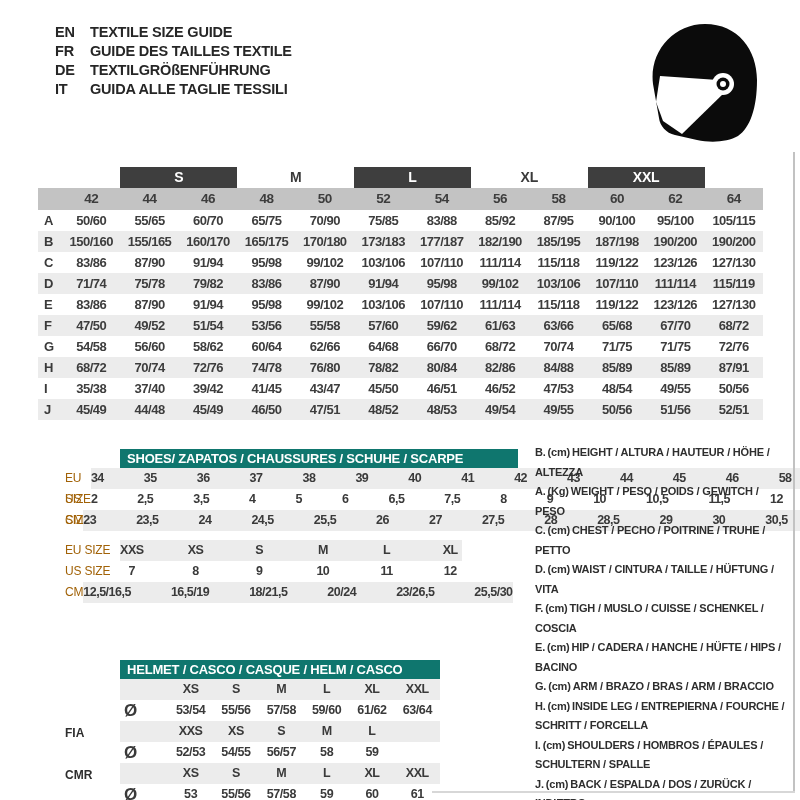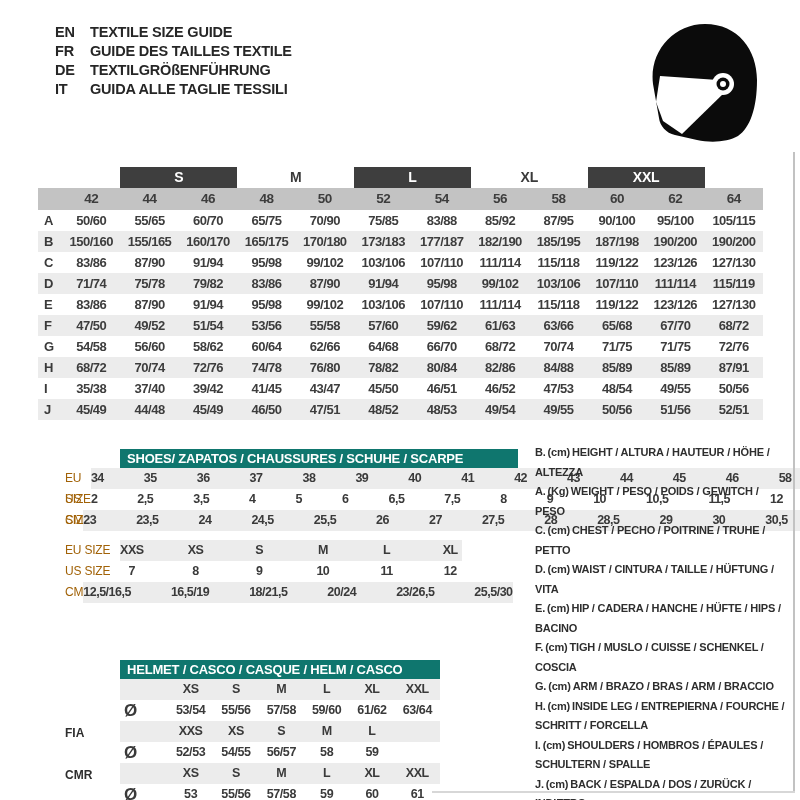--- a/index.html
+++ b/index.html
@@ -527,25 +527,25 @@
 
     <div class="leg-item">
       <span>C.</span><span>(cm)</span><span>CHEST / PECHO / POITRINE / TRUHE / PETTO</span>
     </div>
 
     <div class="leg-item">
       <span>D.</span><span>(cm)</span><span>WAIST / CINTURA / TAILLE / HÜFTUNG / VITA</span>
     </div>
 
     <div class="leg-item">
+      <span>F.</span><span>(cm)</span><span>TIGH / MUSLO / CUISSE / SCHENKEL / COSCIA</span>
+    </div>
+
+    <div class="leg-item">
       <span>E.</span><span>(cm)</span><span>HIP / CADERA / HANCHE / HÜFTE / HIPS / BACINO</span>
-    </div>
-
-    <div class="leg-item">
-      <span>F.</span><span>(cm)</span><span>TIGH / MUSLO / CUISSE / SCHENKEL / COSCIA</span>
     </div>
 
     <div class="leg-item">
       <span>G.</span><span>(cm)</span><span>ARM / BRAZO / BRAS / ARM / BRACCIO</span>
     </div>
 
     <div class="leg-item">
       <span>H.</span><span>(cm)</span><span>INSIDE LEG / ENTREPIERNA / FOURCHE / SCHRITT / FORCELLA</span>
     </div>
 

